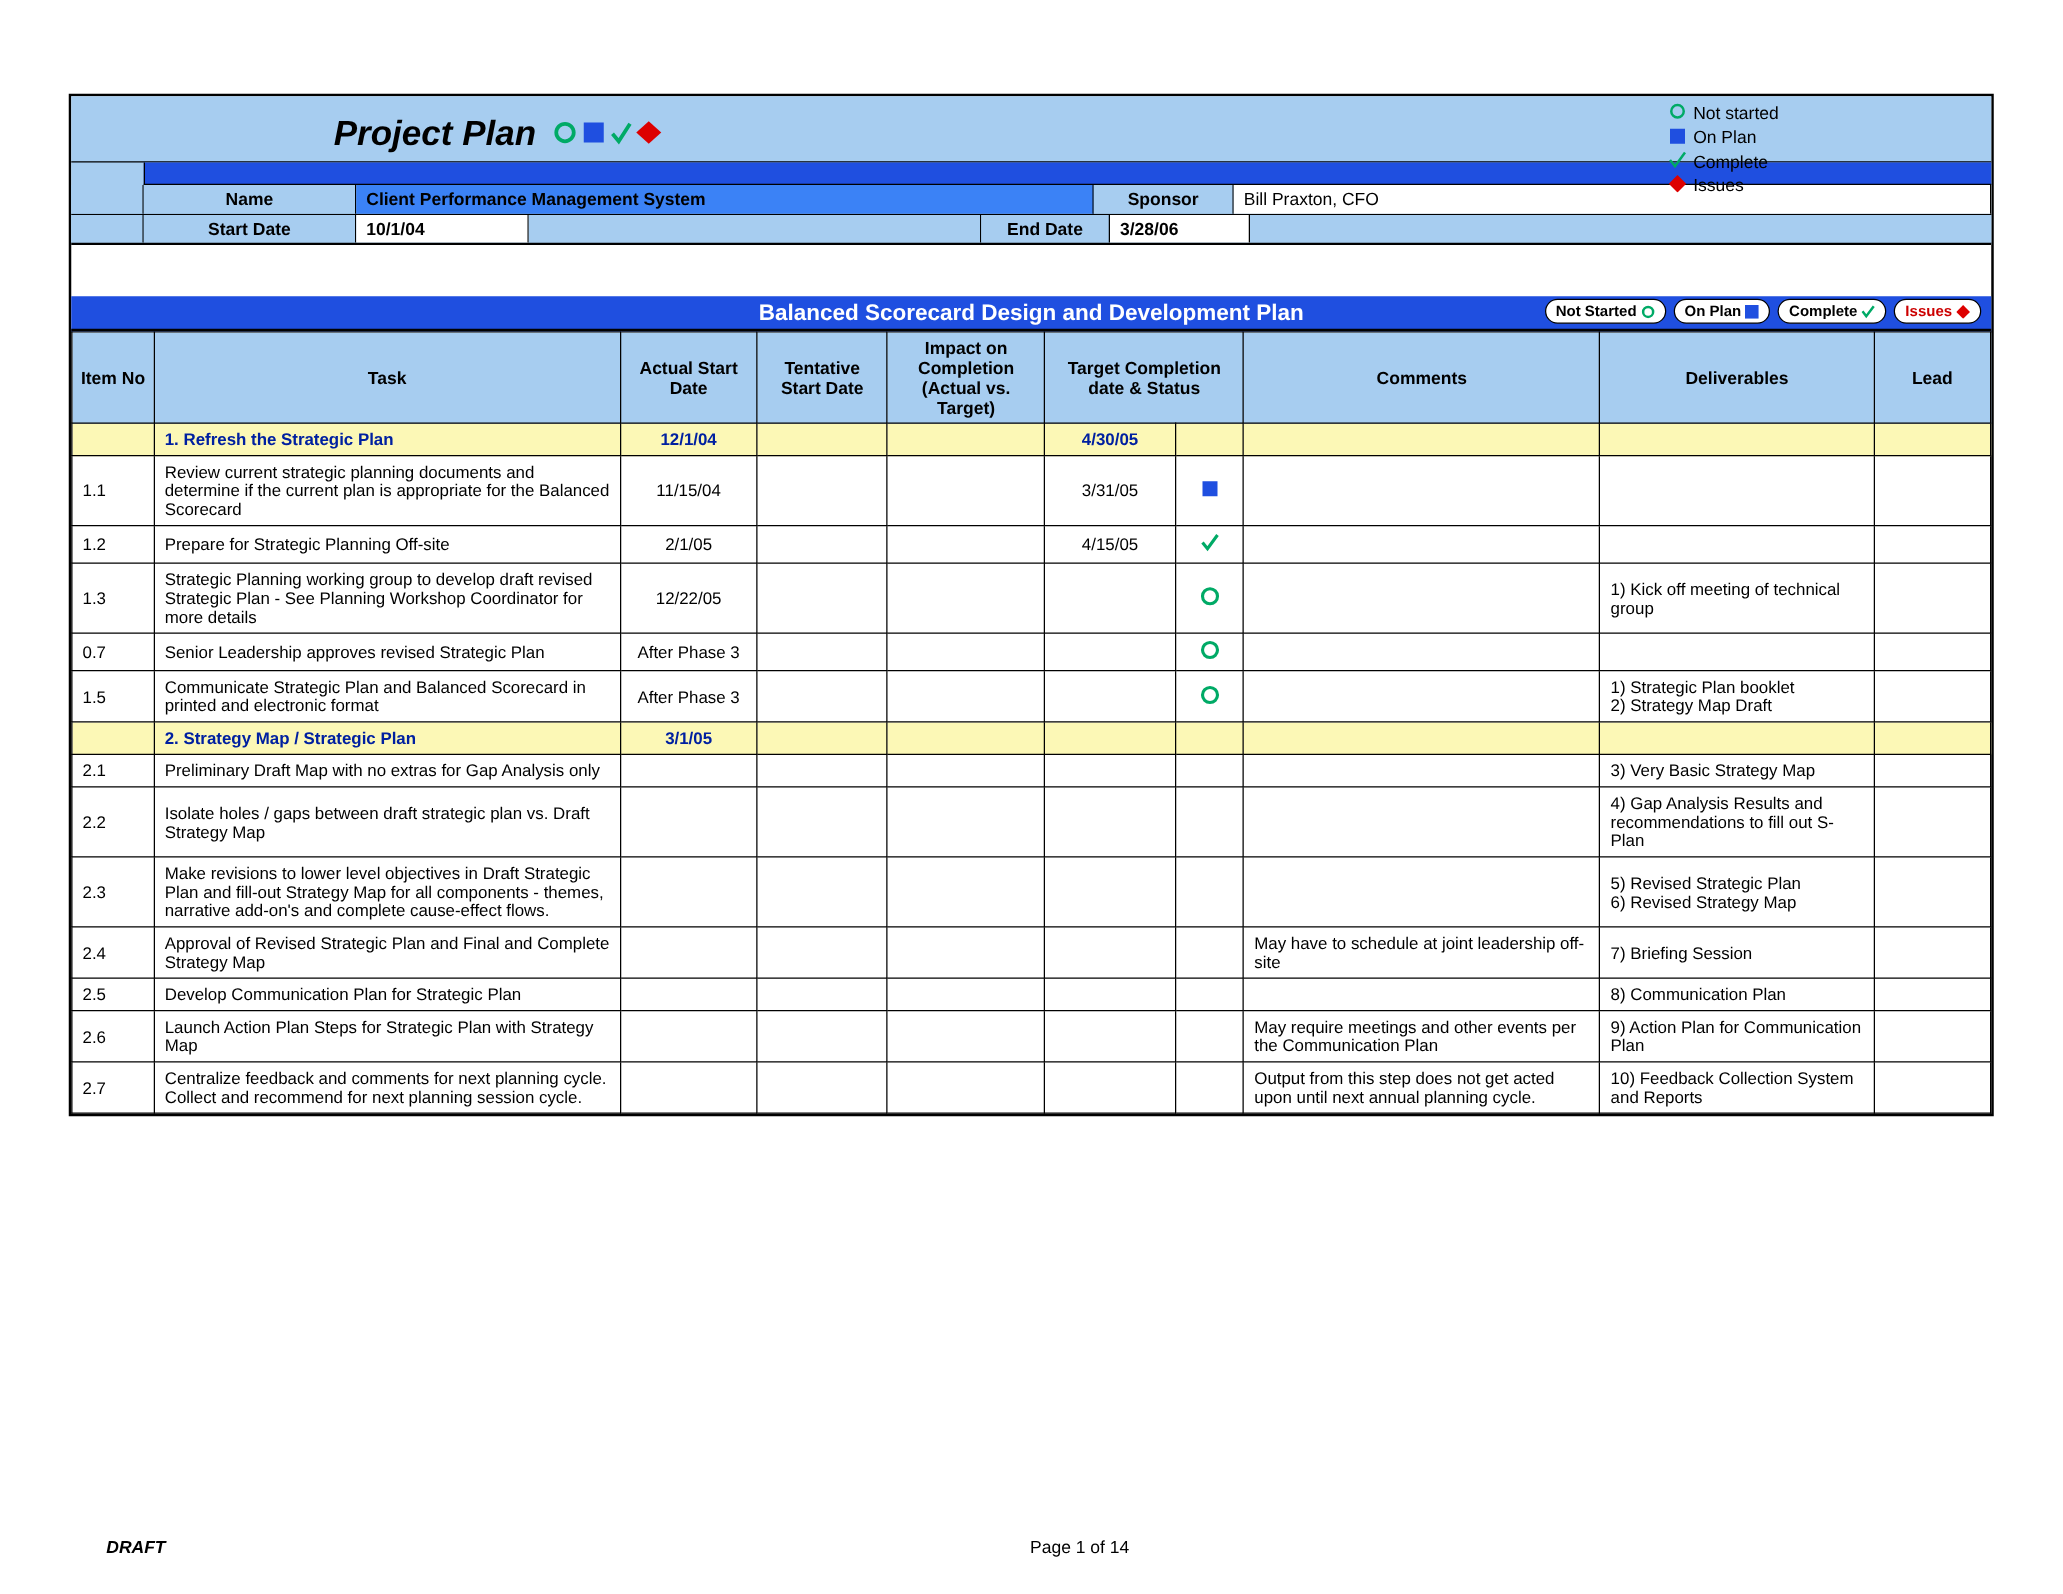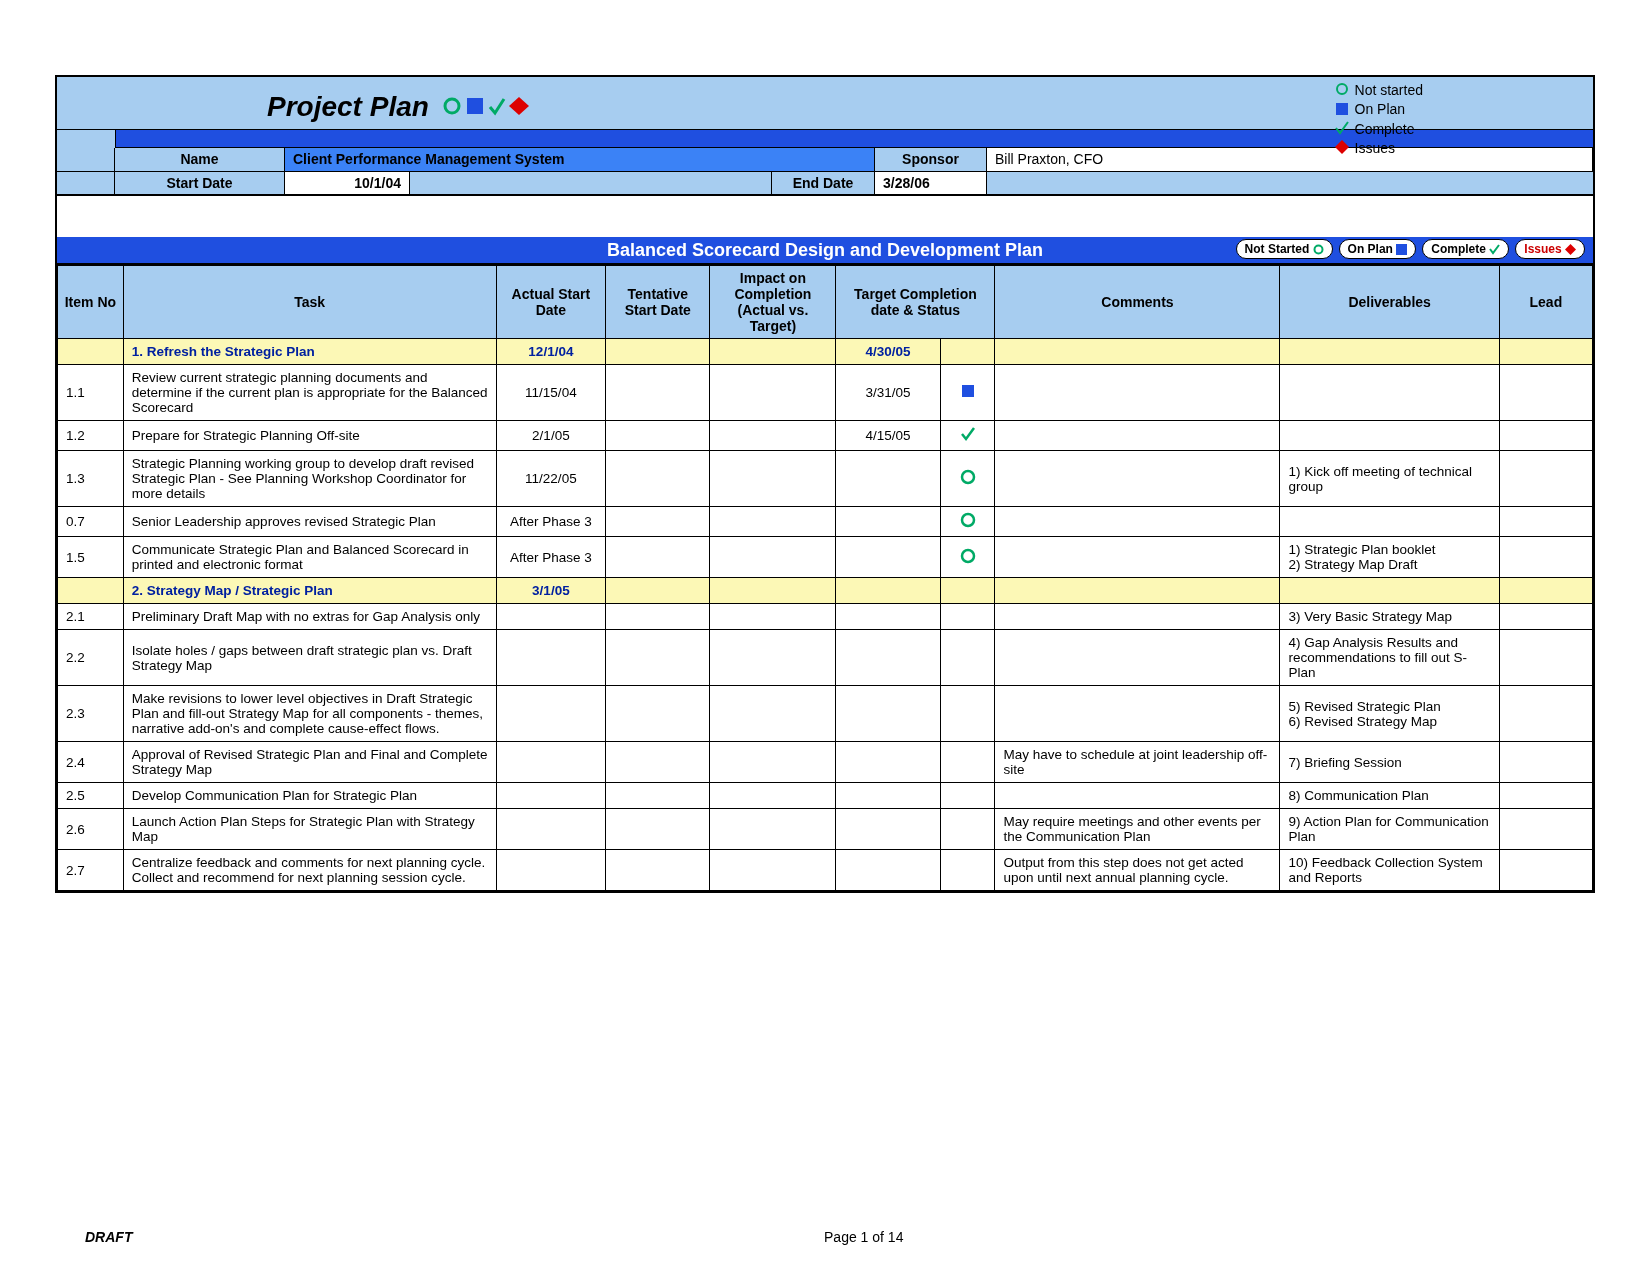--- a/index.html
+++ b/index.html
@@ -107,21 +107,21 @@
       <div class="meta-row">
         <div class="gap-col"></div>
         <div class="ml" style="width:170px">Name</div>
         <div class="mv mv-name" style="width:590px">Client Performance Management System</div>
         <div class="ml" style="width:112px">Sponsor</div>
         <div class="mv" style="flex:1">Bill Praxton, CFO</div>
       </div>
       <div class="meta-row">
         <div class="gap-col"></div>
         <div class="ml" style="width:170px">Start Date</div>
-        <div class="mv" style="width:125px;text-align:right;font-weight:bold">10/1/04</div>
+        <div class="mv" style="width:138px;text-align:left;font-weight:bold">10/1/04</div>
         <div style="width:362px;background:#a7cdf0;border-right:1px solid #000"></div>
         <div class="ml" style="width:103px">End Date</div>
         <div class="mv" style="width:112px;font-weight:bold;text-align:left">3/28/06</div>
         <div style="flex:1;background:#a7cdf0"></div>
       </div>
     </div>
   </div>
 
   <div class="section-title">
     <span>Balanced Scorecard Design and Development Plan</span>
@@ -204,21 +204,21 @@
           <td class="centered"><svg width="16" height="16">
               <path d="M2 8 l4 5 l8 -11" fill="none" stroke="#0a6" stroke-width="2.5"></path>
             </svg></td>
           <td></td>
           <td style="white-space:pre-line"></td>
           <td></td>
         </tr>
         <tr>
           <td class="item-no">1.3</td>
           <td>Strategic Planning working group to develop draft revised Strategic Plan - See Planning Workshop Coordinator for more details</td>
-          <td class="centered">11/22/05</td>
+          <td class="centered">12/22/05</td>
           <td class="centered"></td>
           <td class="centered"></td>
           <td class="centered"></td>
           <td class="centered"><svg width="16" height="16">
               <circle cx="8" cy="8" r="6" fill="none" stroke="#0a6" stroke-width="2.5"></circle>
             </svg></td>
           <td></td>
           <td style="white-space:pre-line">1) Kick off meeting of technical group</td>
           <td></td>
         </tr>

